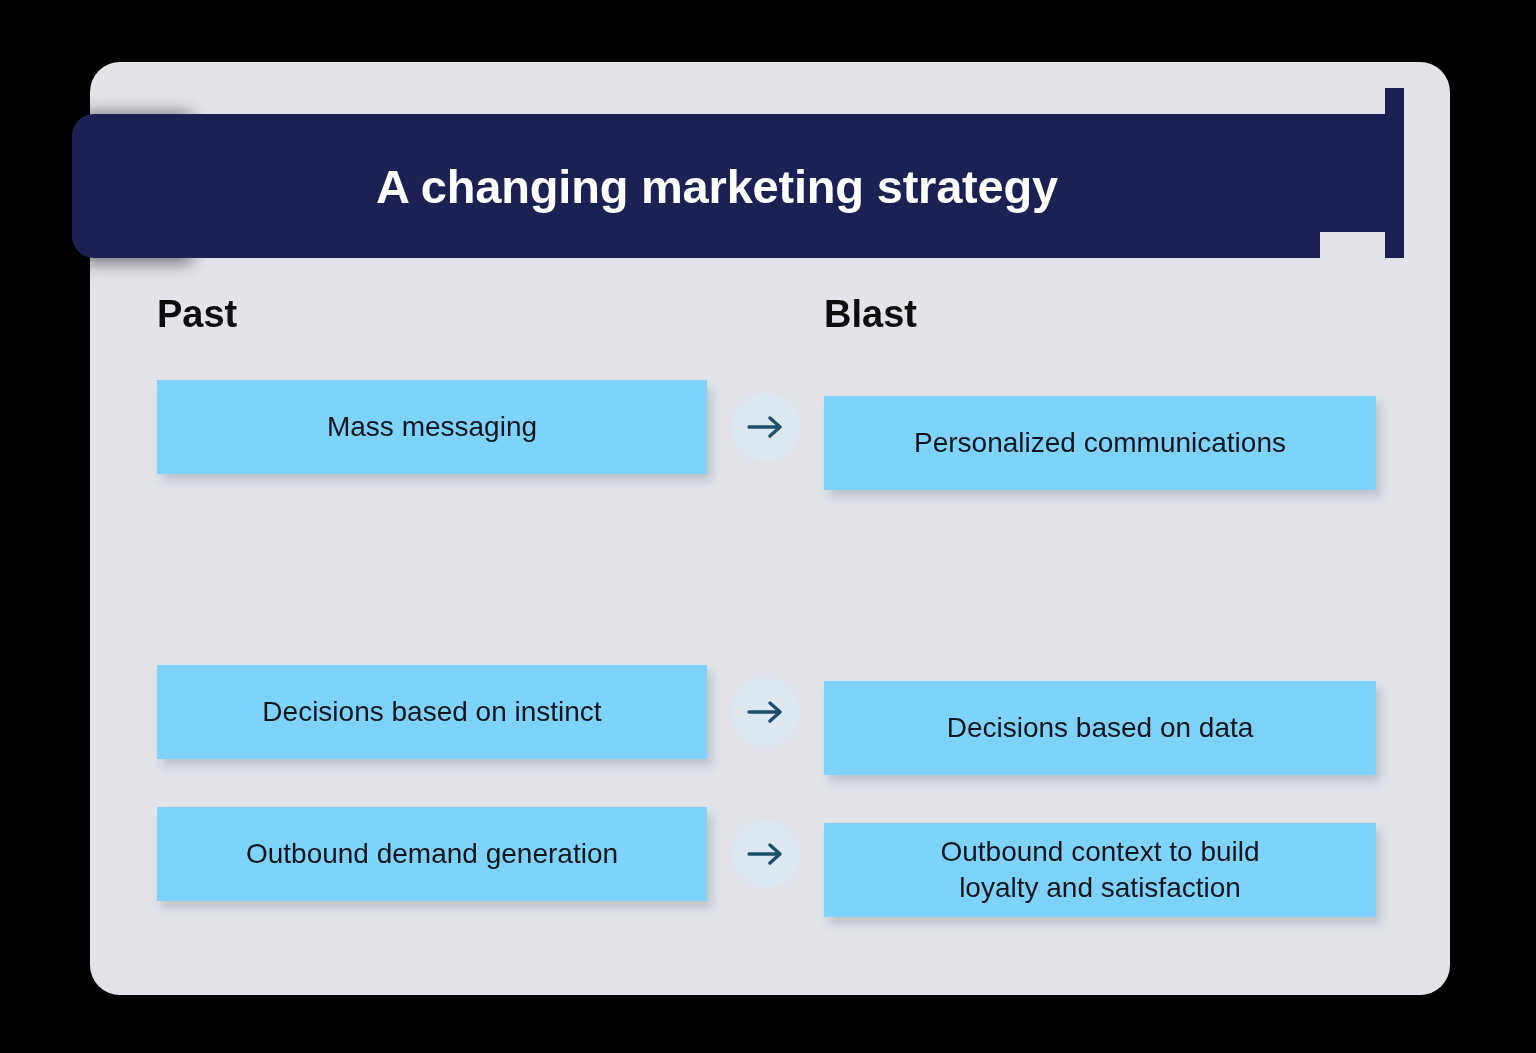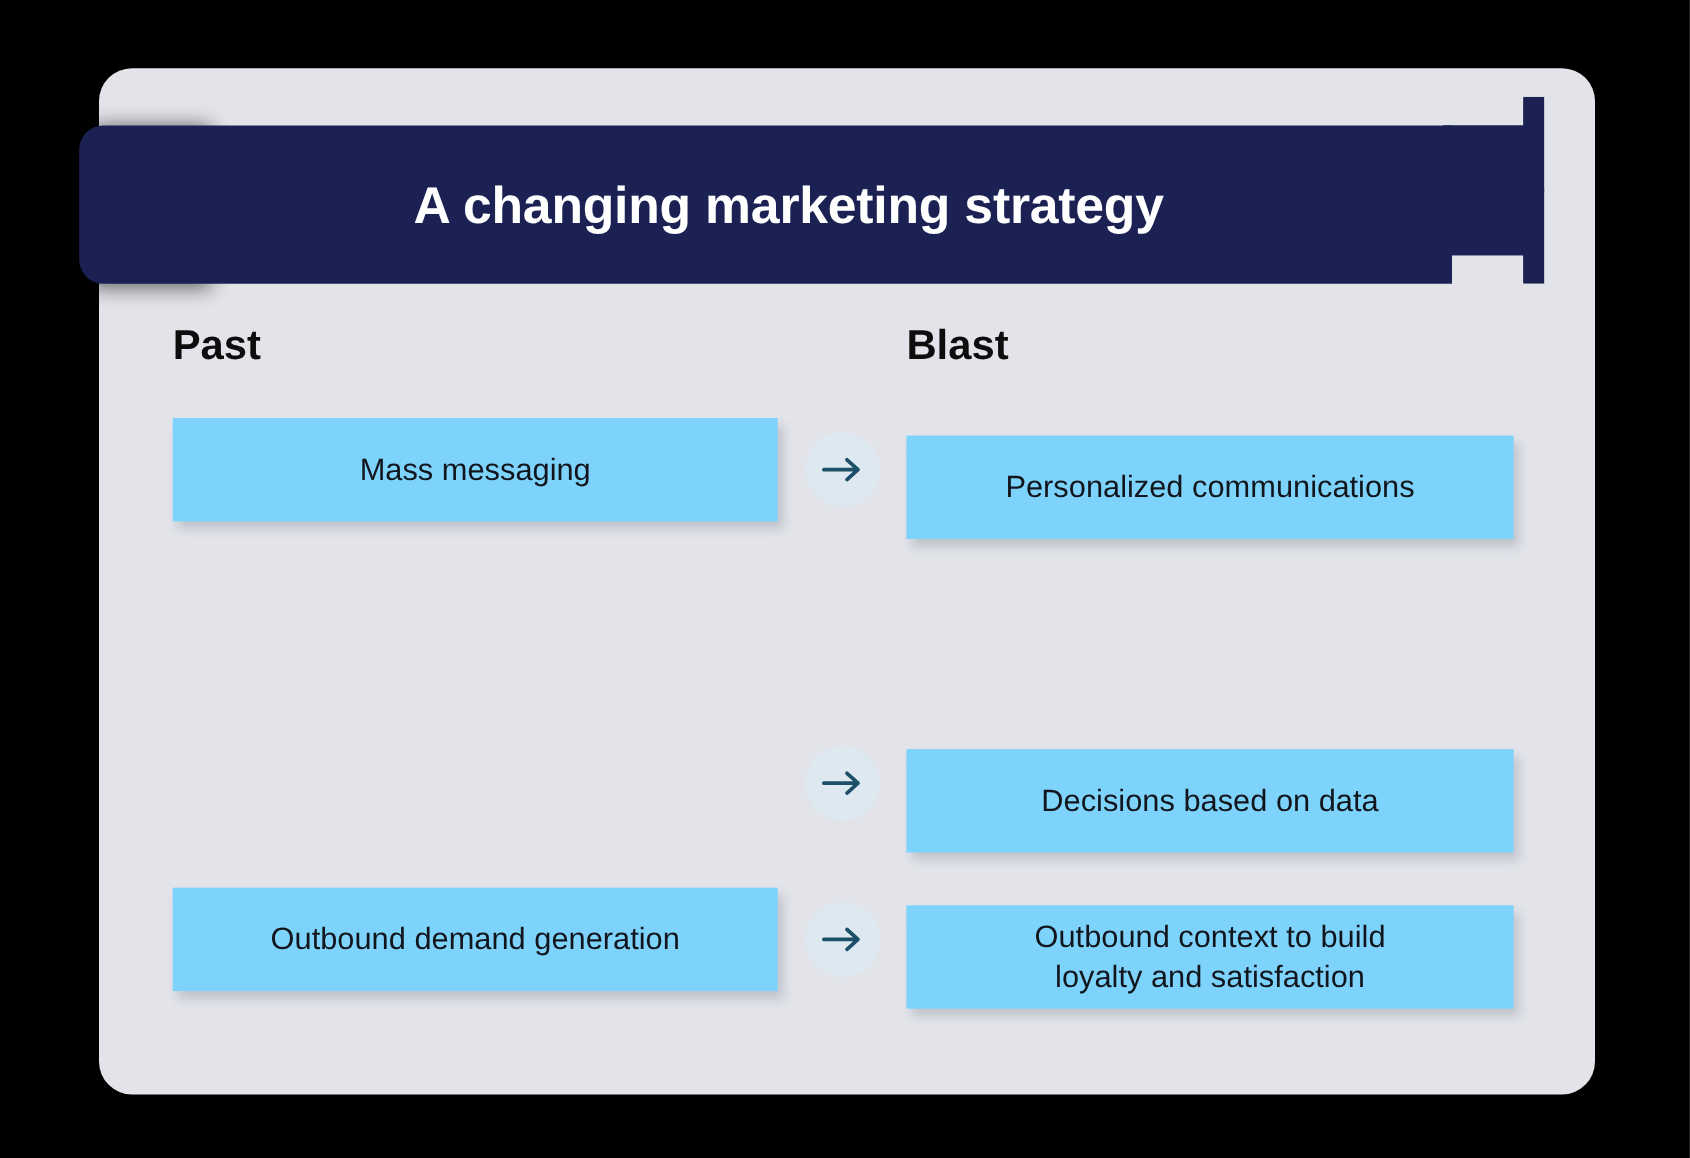--- a/index.html
+++ b/index.html
@@ -182,20 +182,23 @@
           <path d="M2 13 H32 M23 4 L33 13 L23 22" fill="none" stroke="#1d5068" stroke-width="3.4" stroke-linecap="round" stroke-linejoin="round"></path>
         </svg>
       </div>
       <div class="card right">
         <span class="card-text">Personalized communications</span>
       </div>
     </div>
 
 
     <div class="row" style="top:665px">
+      <div class="card left">
+        <span class="card-text">Decisions based on instinct</span>
+      </div>
       <div class="arrow-circle">
         <svg width="38" height="26" viewBox="0 0 38 26">
           <path d="M2 13 H32 M23 4 L33 13 L23 22" fill="none" stroke="#1d5068" stroke-width="3.4" stroke-linecap="round" stroke-linejoin="round"></path>
         </svg>
       </div>
       <div class="card right">
         <span class="card-text">Decisions based on data</span>
       </div>
     </div>
 

